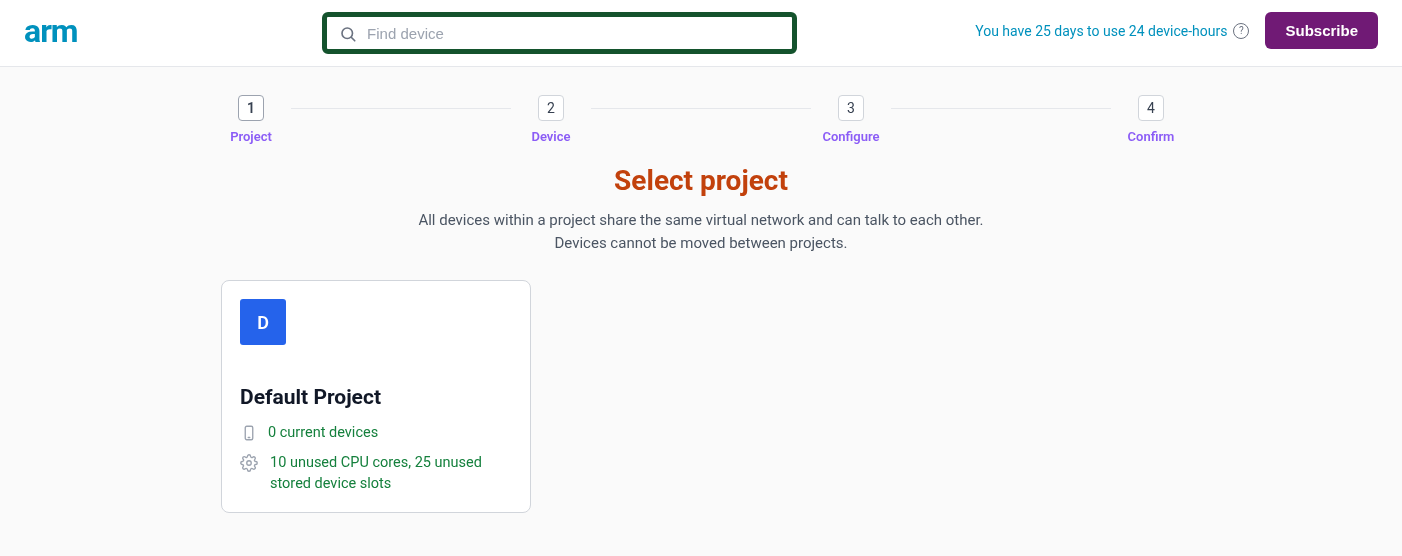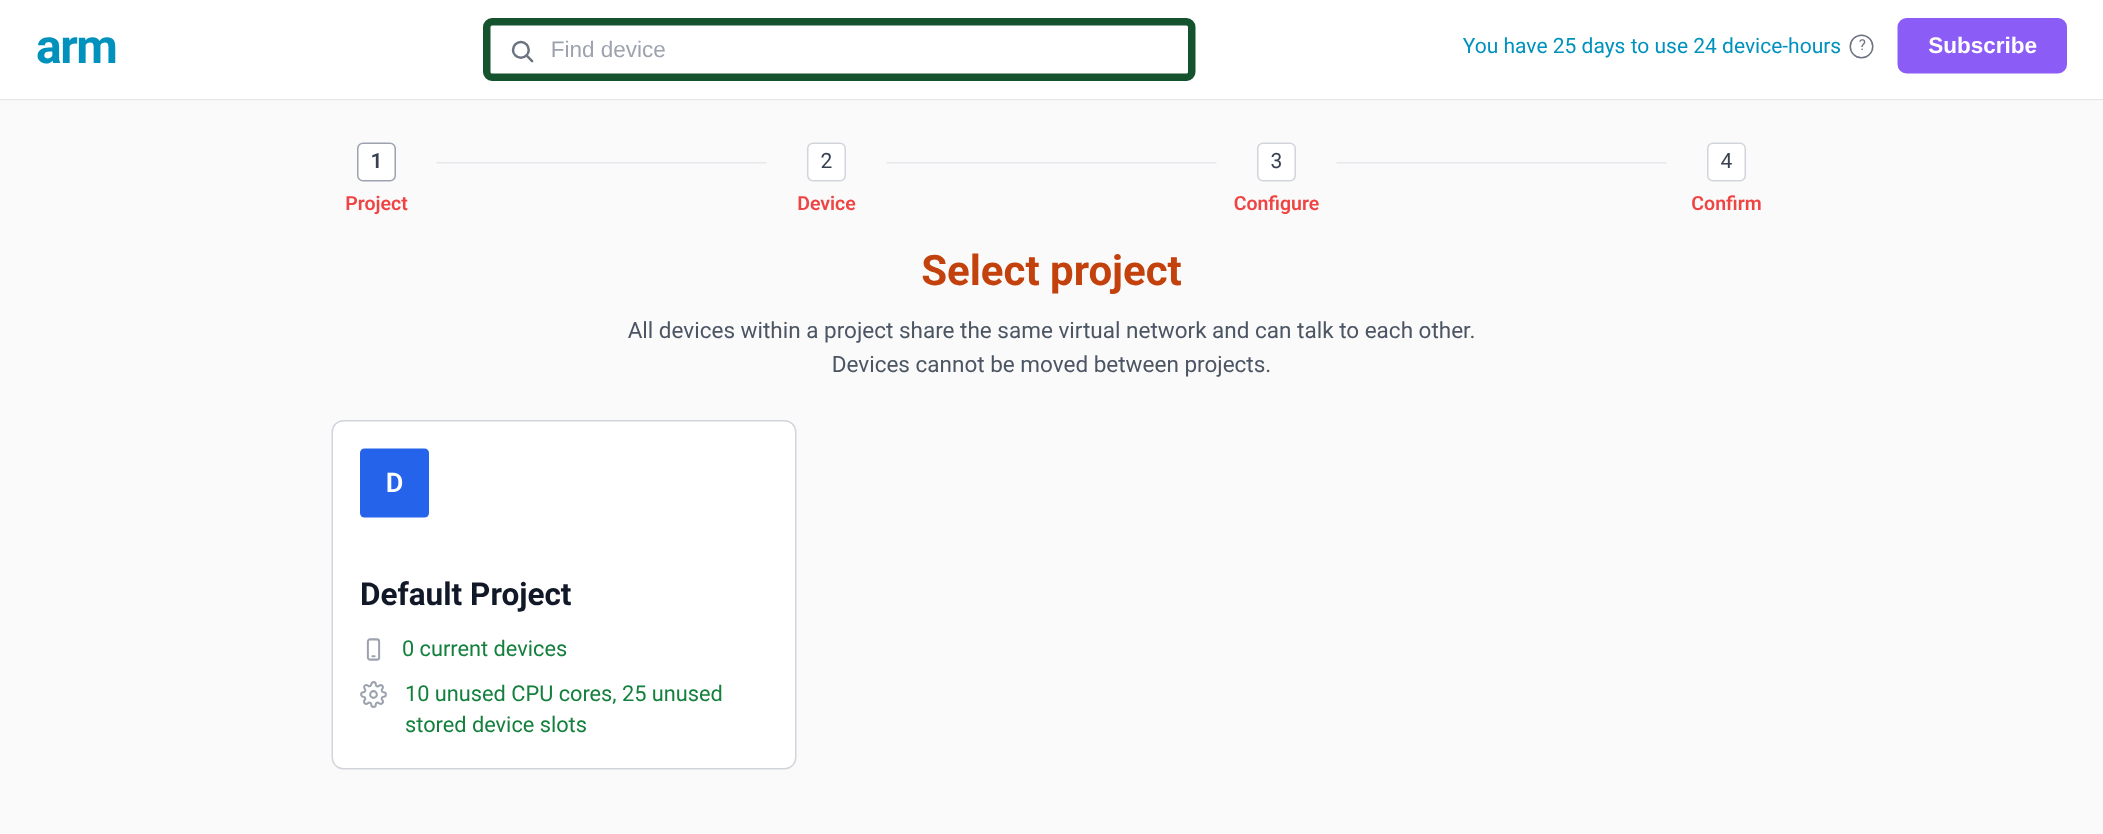--- a/index.html
+++ b/index.html
@@ -74,21 +74,21 @@
       border: 1.5px solid #6b7280;
       border-radius: 50%;
       display: inline-flex;
       align-items: center;
       justify-content: center;
       font-size: 10px;
       color: #6b7280;
       line-height: 1;
     }
     .subscribe-btn {
-      background: #8b5cf6;
+      background: #701a75;
       color: #fff;
       border: none;
       border-radius: 6px;
       padding: 10px 20px;
       font-size: 15px;
       font-weight: 600;
       cursor: pointer;
     }
     .page-body {
       background: #fafafa;
@@ -122,21 +122,21 @@
       color: #374151;
       background: #fff;
     }
     .step.active .step-num {
       border-color: #9ca3af;
       font-weight: 600;
     }
     .step-label {
       font-size: 13px;
       font-weight: 600;
-      color: #ef4444;
+      color: #8b5cf6;
     }
     .step-line {
       flex: 1;
       height: 1px;
       background: #e5e7eb;
       margin-top: 13px;
       max-width: 220px;
     }
     .page-title {
       text-align: center;

